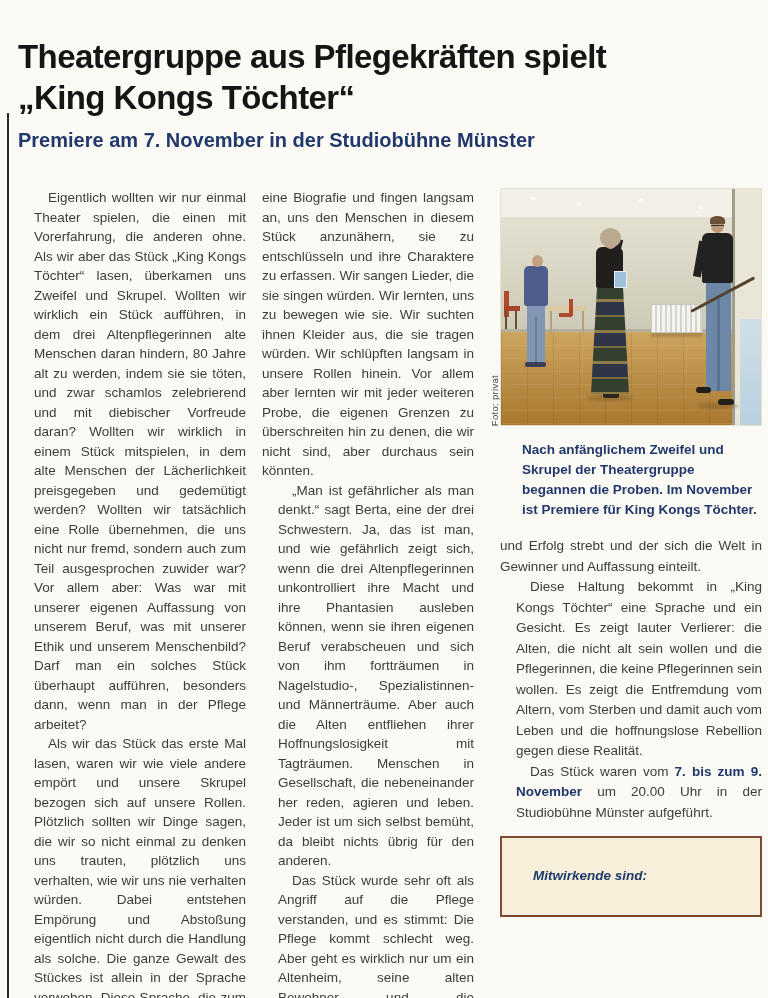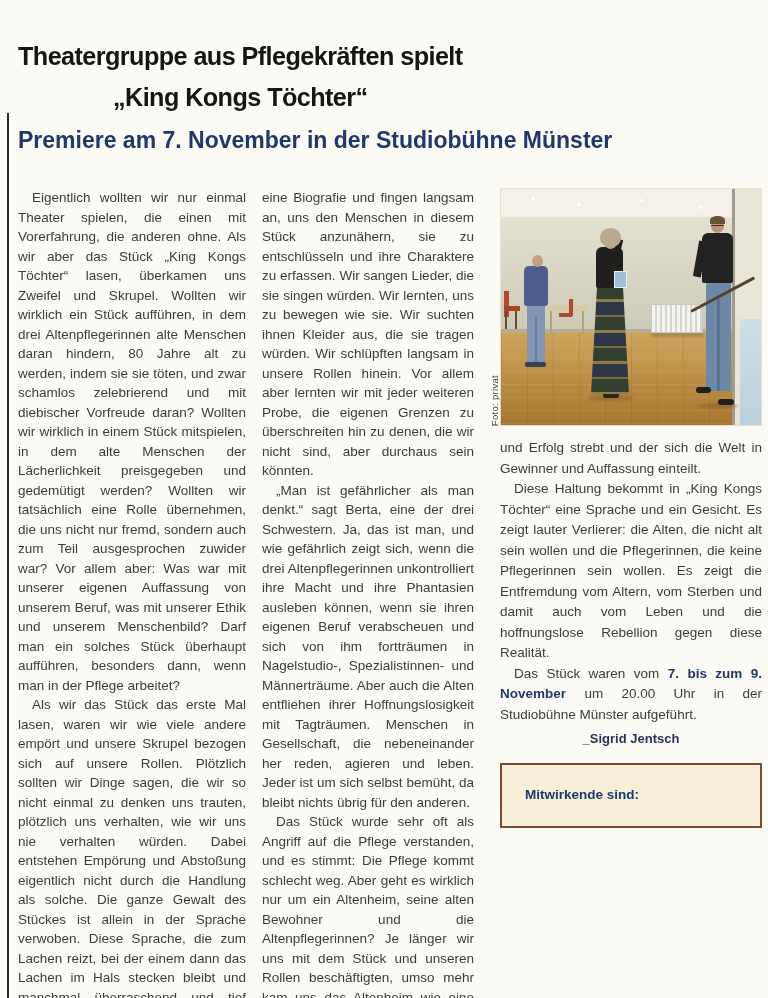--- a/index.html
+++ b/index.html
@@ -1,33 +1,33 @@
 <!DOCTYPE html>
 <html lang="de"><head>
 <meta charset="utf-8">
 <style>
   html,body{margin:0;padding:0;}
   body{background:#e8e6e0;font-family:"Liberation Sans",sans-serif;}
   .page{position:relative;width:768px;height:998px;margin:0 auto;background:#fcfaf4;overflow:hidden;}
   .left-rule{position:absolute;left:7px;top:113px;width:2px;height:885px;background:#2a2a2a;}
 
-  h1{position:absolute;left:18px;top:36px;margin:0;font-size:26px;line-height:41px;
-     font-weight:bold;letter-spacing:-0.6px;color:#151515;text-align:center;}
+  h1{position:absolute;left:18px;top:36px;margin:0;font-size:34px;line-height:41px;
+     font-weight:bold;letter-spacing:-0.6px;color:#151515;}
   h1 span{display:block;transform:scaleX(0.97);transform-origin:left;}
-  h2{position:absolute;left:18px;top:128px;margin:0;font-size:23px;line-height:24px;
+  h2{position:absolute;left:18px;top:128px;margin:0;font-size:20px;line-height:24px;
      font-weight:bold;color:#20386b;}
 
   .columns{position:absolute;left:18px;top:188px;display:flex;width:744px;}
   .col{font-size:13.5px;line-height:19.5px;color:#3c3c3c;text-align:justify;
        -webkit-hyphens:auto;hyphens:auto;}
   .col1{width:228px;margin-right:16px;}
   .col2{width:212px;margin-right:26px;}
   .col3{width:262px;line-height:20.5px;}
   .col p{margin:0;}
-  .col p.ind{text-indent:14px;}
+  .col p.ind{text-indent:14px;margin-left:16px;}
 
   
   .photo-wrap{position:relative;width:262px;height:238px;margin-bottom:12px;}
   .photo{position:absolute;inset:0;overflow:hidden;background:#d8d5c3;border:1px solid #e6e2d2;}
   .photo *{position:absolute;}
   .ph-ceiling{top:0;left:0;right:0;height:28px;background:#f2f0e7;}
   .ph-light{width:4px;height:3px;border-radius:50%;background:#fff;
             box-shadow:46px 6px 0 #fff,108px 2px 0 #fff,168px 9px 0 #fff;top:8px;left:30px;}
   .ph-wall{top:28px;left:0;right:0;height:115px;background:linear-gradient(180deg,#e4e1d1,#ccc9b6);}
   .ph-wall-right{top:0;bottom:0;right:0;width:26px;background:#e9e6d8;border-left:3px solid #a19d8c;}
@@ -86,21 +86,21 @@
 
   .caption{padding:2px 4px 0 22px;font-weight:bold;color:#20386b;font-size:13.5px;
     line-height:20px;text-align:left !important;margin-bottom:16px !important;-webkit-hyphens:manual;hyphens:manual;}
 
   .bold-navy{font-weight:bold;color:#20386b;}
   .signature{text-align:center !important;font-weight:bold;color:#27355c;font-size:13px;
     margin-top:4px !important;text-indent:0 !important;}
 
   .cast-box{margin-top:13px;background:#f7efd9;border:2px solid #7d4a33;
     padding:12px 15px 14px 15px;color:#27406e;font-size:13.5px;line-height:19px;text-align:left;}
-  .cast-box p{margin:8px;}
+  .cast-box p{margin:16px;font-style:italic;}
   .cast-title{font-weight:bold;color:#1c3a6e;}
 </style>
 </head>
 <body>
 
 <div class="page">
   <div class="left-rule"></div>
 
   <h1>
     <span>Theatergruppe aus Pflegekräften spielt</span>
@@ -167,25 +167,25 @@
           <div class="ph-man2-arm"></div>
           <div class="ph-man2-polo"></div>
           <div class="ph-man2-head"></div>
           <div class="ph-man2-hair"></div>
           <div class="ph-man2-glasses"></div>
           <div class="ph-stick"></div>
         </div>
         <div class="photo-credit">Foto: privat</div>
       </div>
 
+      <p class="caption">Nach anfänglichem Zweifel und Skrupel der Theatergruppe begannen die Proben. Im November ist Premiere für King Kongs Töchter.</p>
 
       <p>und Erfolg strebt und der sich die Welt in Gewinner und Auffassung einteilt.</p>
       <p class="ind">Diese Haltung bekommt in „King Kongs Töchter“ eine Sprache und ein Gesicht. Es zeigt lauter Verlierer: die Alten, die nicht alt sein wollen und die Pflegerinnen, die keine Pflegerinnen sein wollen. Es zeigt die Entfremdung vom Altern, vom Sterben und damit auch vom Leben und die hoffnungslose Rebellion gegen diese Realität.</p>
       <p class="ind"><span>Das Stück waren vom</span> <span class="bold-navy">7. bis zum 9. November</span> <span>um 20.00 Uhr in der Studiobühne Münster aufgeführt.</span></p>
-      <p class="signature">_Sigrid Jentsch</p>
 
       <div class="cast-box">
         <p class="cast-title">Mitwirkende sind:</p>
 
       </div>
 
     </div>
   </div>
 </div>
 

